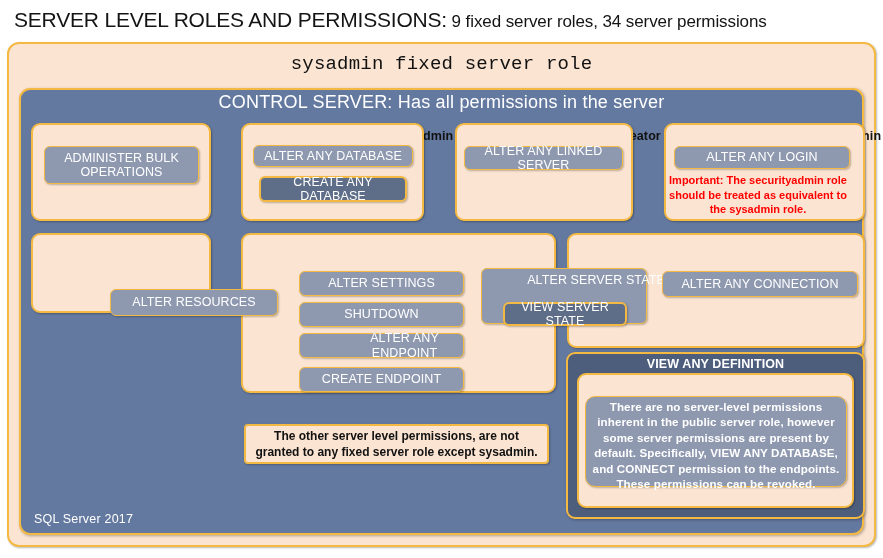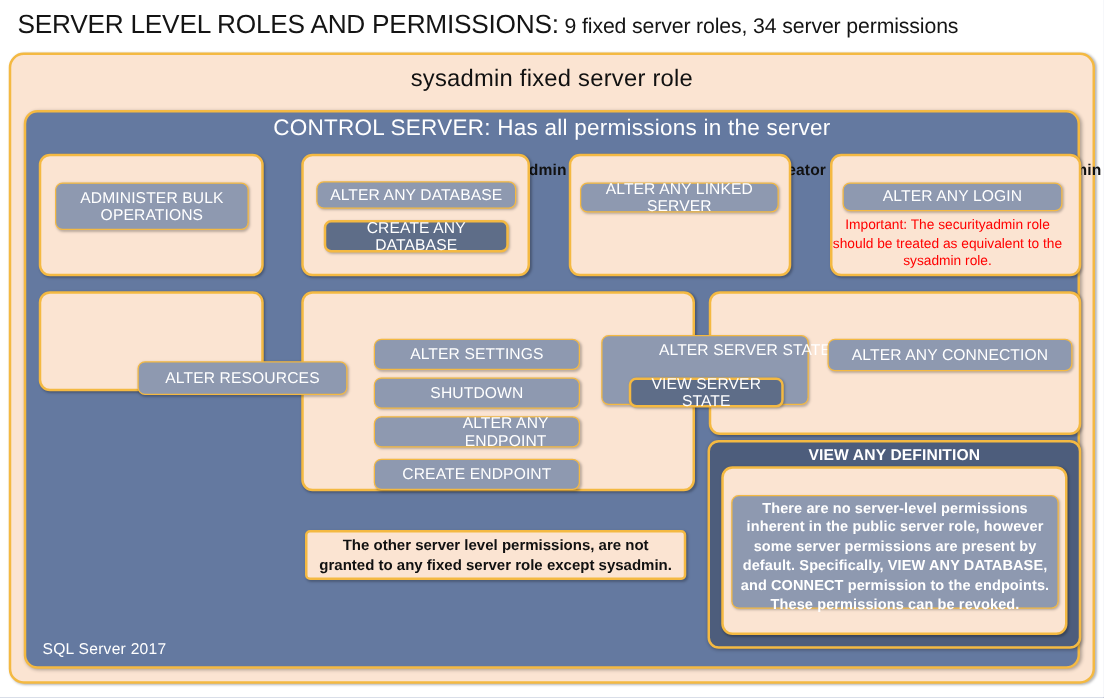--- a/index.html
+++ b/index.html
@@ -92,20 +92,21 @@
     border-radius: 12px;
   }
   #sysadmin-label {
     position: absolute;
     left: 7px; top: 53px;
     width: 869px;
     text-align: center;
     font-size: 19px;
     color: #111111;
     letter-spacing: 0.2px;
+    font-family: Liberation Mono, monospace;
   }
 
   
   #control-server-box {
     left: 19px; top: 88px;
     width: 845px; height: 447px;
     background: #6479a0;
     border: 2px solid #f4b942;
     border-radius: 11px;
     box-shadow: 1px 1px 3px rgba(0,0,0,0.3);
@@ -137,21 +138,21 @@
                           border-width: 2px; }
   #perm-alter-linked    { left: 464px; top: 146px; width: 159px; height: 24px; }
   #perm-alter-login     { left: 674px; top: 146px; width: 176px; height: 23px; }
 
   #securityadmin-note {
     position: absolute;
     left: 666px; top: 173px;
     width: 184px;
     text-align: center;
     font-size: 11px;
-    font-weight: normal;
+    font-weight: bold;
     color: #ff0000;
     line-height: 1.32;
   }
 
   
   #diskadmin-box   { left: 31px;  top: 233px; width: 180px; height: 80px; }
   #serveradmin-box { left: 241px; top: 233px; width: 315px; height: 160px; }
   #processadmin-box{ left: 567px; top: 233px; width: 298px; height: 115px; }
 
   #diskadmin-title   { left: 31px;  top: 240px; }
@@ -210,20 +211,21 @@
     left: 585px; top: 396px;
     width: 262px; height: 91px;
     font-size: 11.6px;
     font-weight: bold;
     line-height: 1.33;
     padding: 2px 6px;
     display: block;
     text-align: center;
     overflow: visible;
     box-sizing: border-box;
+    border-radius: 10px;
   }
 
   
   #other-perms-note {
     left: 244px; top: 424px;
     width: 305px; height: 40px;
     background: #fbe4d2;
     border: 2px solid #f4b942;
     border-radius: 4px;
     box-shadow: 1px 1px 2px rgba(0,0,0,0.25);

